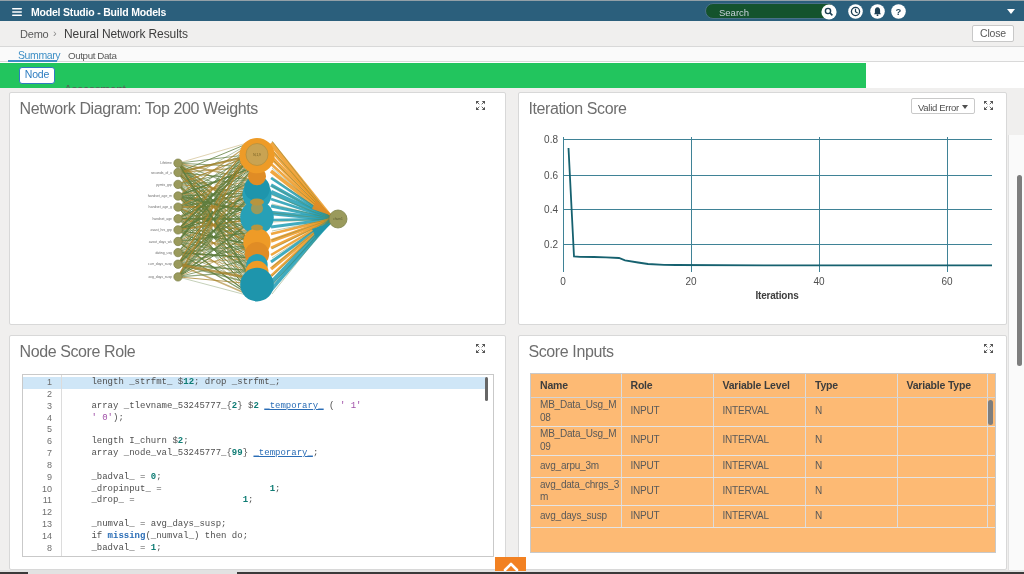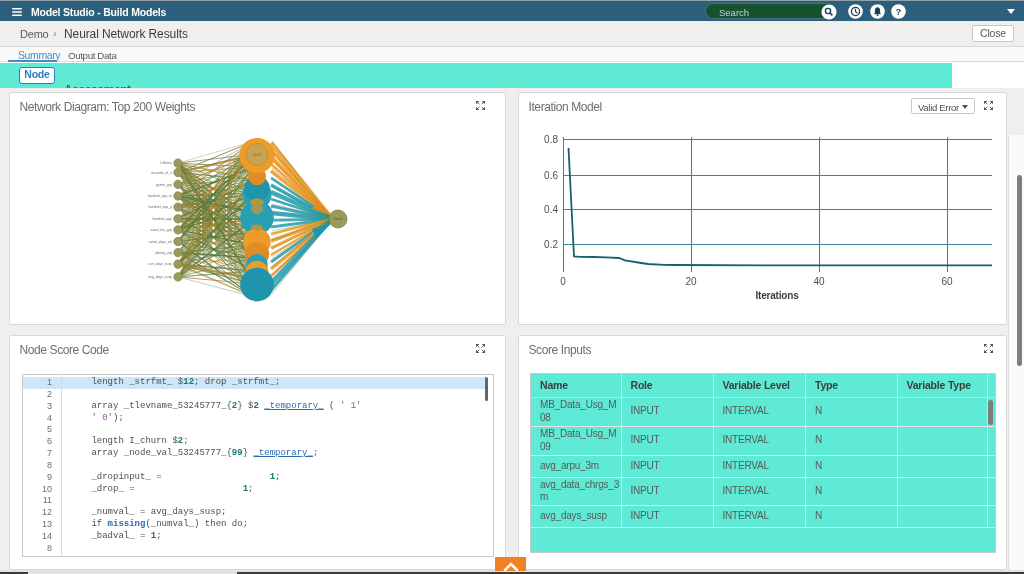--- a/index.html
+++ b/index.html
@@ -11,45 +11,45 @@
 #search .ph { position:absolute; left:13px; top:3px; font-size:9.5px; color:#c7d2d9; }
 #bc { position:absolute; left:0; top:21px; width:1024px; height:26px; background:#f0efee; border-bottom:1px solid #d8d8d8; }
 #bc .demo { position:absolute; left:20px; top:7px; font-size:11px; color:#595959; letter-spacing:-0.2px; }
 #bc .sep { position:absolute; left:53px; top:6px; font-size:11px; color:#8a8a8a; }
 #bc .name { position:absolute; left:64px; top:6px; font-size:12px; font-weight:normal; color:#3d3d3d; letter-spacing:-0.1px; }
 #close { position:absolute; left:972px; top:4px; width:42px; height:17px; background:#ffffff; border:1px solid #c8c8c8; border-radius:2px; font-size:10.5px; color:#595959; text-align:center; line-height:15px; letter-spacing:-0.2px; }
 #tabs { position:absolute; left:0; top:47px; width:1024px; height:15px; background:#fafafa; border-bottom:1px solid #d9d9d9; }
 #tabs .t1 { position:absolute; left:18px; top:2px; font-size:10.5px; color:#3e8fc6; letter-spacing:-0.4px; }
 #tabs .t2 { position:absolute; left:68px; top:2.5px; font-size:9.8px; color:#595959; letter-spacing:-0.4px; }
 #tabs .ul { position:absolute; left:8px; top:13px; width:49px; height:2px; background:#3e8fc6; }
-#btnrow { position:absolute; left:0; top:63px; width:952px; height:25px; background:#5eead4;font-weight:bold; }
+#btnrow { position:absolute; left:0; top:63px; width:866px; height:25px; background:#22c55e; }
 #nodebtn { position:absolute; left:19px; top:4px; width:36px; height:17px; border:1.5px solid #2e7dc0; border-radius:3px; color:#2e7dc0; font-size:10.5px; text-align:center; line-height:13.5px; background:#ffffff; letter-spacing:-0.2px; }
 #assess { position:absolute; left:64px; top:20px; font-size:12px; color:#595959; letter-spacing:-0.4px; }
 #content { position:absolute; left:0; top:88px; width:1024px; height:482px; background:#f0efee; }
 .panel { position:absolute; background:#ffffff; border:1px solid #d8d8d8; border-radius:2px; }
-.ptitle { position:absolute; left:9.5px; top:7px; font-size:12px; color:#6e6e6e; letter-spacing:-0.4px; }
+.ptitle { position:absolute; left:9.5px; top:7px; font-size:16px; color:#6e6e6e; letter-spacing:-0.4px; }
 .pexp { position:absolute; }
 #p1 { left:9px; top:4px; width:497px; height:233px; }
 #p2 { left:518px; top:4px; width:489px; height:233px; }
 #p3 { left:9px; top:247px; width:497px; height:235px; }
 #p4 { left:518px; top:247px; width:489px; height:235px; }
 #rsb { position:absolute; left:1008px; top:47px; width:16px; height:523px; background:#fafafa; border-left:1px solid #e0e0e0; }
 #rsb .thumb { position:absolute; left:8px; top:40px; width:5px; height:191px; background:#7d7d7d; border-radius:3px; }
 #vderr { position:absolute; left:392px; top:5px; width:64px; height:16px; border:1px solid #c9c9c9; background:#ffffff; border-radius:2px; font-size:10px; color:#4f4f4f; }
 #vderr .txt { position:absolute; left:6px; top:2.5px; letter-spacing:-0.3px; font-size:9.5px; }
 #vderr .car { position:absolute; right:6px; top:5.5px; width:0; height:0; border-left:3.5px solid transparent; border-right:3.5px solid transparent; border-top:4.5px solid #4f4f4f; }
 #codebox { position:absolute; left:12px; top:38px; width:472px; height:183px; border:1px solid #c9c9c9; background:#ffffff; overflow:hidden; }
 #gutter { position:absolute; left:0; top:2px; width:38px; }
 .gl { height:11.85px; line-height:11.85px; font-size:9px; color:#6e6e6e; text-align:right; padding-right:9px; font-family:"Liberation Sans",sans-serif; }
 #gutsep { position:absolute; left:38px; top:0; width:1px; height:181px; background:#dcdcdc; }
 #codetext { position:absolute; left:36px; top:2px; width:428px; }
 .cl { height:11.85px; line-height:11.85px; font-size:9px; white-space:pre; font-family:"Liberation Mono",monospace; color:#4f4f4f; }
 #hl { position:absolute; left:0; top:2px; width:464px; height:12px; background:#cfe6f7; }
 #csb { position:absolute; right:5px; top:2px; width:3px; height:24px; background:#666666; border-radius:2px; }
-#tblwrap { position:absolute; left:11px; top:37px; width:466px; height:180px; border:1px solid #c9c9c9; background:#5eead4; }
+#tblwrap { position:absolute; left:11px; top:37px; width:466px; height:180px; border:1px solid #c9c9c9; background:#fdba74; }
 table.si { border-collapse:collapse; width:464px; table-layout:fixed; }
 table.si td { border-right:1px solid #dcdcdc; border-bottom:1px solid #e4e4e4; font-size:10px; color:#595959; padding:0 0 0 9px; vertical-align:middle; line-height:12.5px; letter-spacing:-0.2px; overflow:hidden; }
 table.si tr.hd td { font-weight:bold; color:#3d3d3d; border-bottom:1px solid #d4d4d4; font-size:10.5px; }
 table.si td.last { border-right:none; }
 #tsb { position:absolute; right:2px; top:26px; width:5px; height:25px; background:#7d7d7d; border-radius:3px; }
 #bstrip { position:absolute; left:0; top:570px; width:1024px; height:4px; background:#e2e2e2; }
 .bdark { position:absolute; top:1.5px; height:2.5px; background:#3a3a3a; }
 #otab { position:absolute; left:495px; top:557px; width:31px; height:14px; background:#f28122; text-align:center; }
 </style></head>
 <body>
@@ -361,21 +361,21 @@
           <text x="162.0" y="160.79999999999998" font-size="3.4" fill="#6e6e6e" text-anchor="end">dating_usg</text>
           <circle cx="168.0" cy="171.2" r="4.2" fill="#9a9a5c" stroke="#7c8148" stroke-width="0.7"></circle>
           <text x="162.0" y="172.39999999999998" font-size="3.4" fill="#6e6e6e" text-anchor="end">curr_days_susp</text>
           <circle cx="168.0" cy="183.9" r="4.2" fill="#9a9a5c" stroke="#7c8148" stroke-width="0.7"></circle>
           <text x="162.0" y="185.1" font-size="3.4" fill="#6e6e6e" text-anchor="end">avg_days_susp</text>
           <circle cx="328.0" cy="126.0" r="9.0" fill="#9a9a5c" stroke="#7c8148" stroke-width="0.8"></circle>
           <text x="328.0" y="127.3" font-size="3.2" fill="#5a5a30" text-anchor="middle">churn1</text>
         </svg>
     </div>
     <div class="panel" id="p2">
-      <div class="ptitle">Iteration Model</div>
+      <div class="ptitle">Iteration Score</div>
       <svg width="489" height="233" viewBox="0 0 489 233" style="position:absolute;left:0;top:0">
           <line x1="44" y1="46.5" x2="473" y2="46.5" stroke="#3f8296" stroke-width="1"></line>
           <line x1="44" y1="82.5" x2="473" y2="82.5" stroke="#3f8296" stroke-width="1"></line>
           <line x1="44" y1="116.5" x2="473" y2="116.5" stroke="#3f8296" stroke-width="1"></line>
           <line x1="44" y1="151.5" x2="473" y2="151.5" stroke="#3f8296" stroke-width="1"></line>
           <line x1="172.5" y1="44" x2="172.5" y2="179" stroke="#3f8296" stroke-width="1"></line>
           <line x1="300.5" y1="44" x2="300.5" y2="179" stroke="#3f8296" stroke-width="1"></line>
           <line x1="428.5" y1="44" x2="428.5" y2="179" stroke="#3f8296" stroke-width="1"></line>
           <line x1="44.5" y1="44" x2="44.5" y2="179" stroke="#3f8296" stroke-width="1"></line>
           <text x="39" y="50.0" font-size="10" font-family="Liberation Sans, sans-serif" fill="#4f4f4f" text-anchor="end">0.8</text>
@@ -402,21 +402,21 @@
               <line x1="8.3" y1="0.7" x2="5.7" y2="3.3" stroke-width="0.9"></line>
               <polygon points="0,5.9 0,9 3.1,9" stroke-width="0.3"></polygon>
               <line x1="0.7" y1="8.3" x2="3.3" y2="5.7" stroke-width="0.9"></line>
               <polygon points="9,5.9 9,9 5.9,9" stroke-width="0.3"></polygon>
               <line x1="8.3" y1="8.3" x2="5.7" y2="5.7" stroke-width="0.9"></line>
             </g>
           </svg>
         </div>
     </div>
     <div class="panel" id="p3">
-      <div class="ptitle">Node Score Code</div>
+      <div class="ptitle">Node Score Role</div>
       <div class="pexp" style="left:466px;top:8px">
           <svg width="9" height="9" viewBox="0 0 9 9">
             <g fill="#555555" stroke="#555555">
               <polygon points="0,0 3.1,0 0,3.1" stroke-width="0.3"></polygon>
               <line x1="0.7" y1="0.7" x2="3.3" y2="3.3" stroke-width="0.9"></line>
               <polygon points="5.9,0 9,0 9,3.1" stroke-width="0.3"></polygon>
               <line x1="8.3" y1="0.7" x2="5.7" y2="3.3" stroke-width="0.9"></line>
               <polygon points="0,5.9 0,9 3.1,9" stroke-width="0.3"></polygon>
               <line x1="0.7" y1="8.3" x2="3.3" y2="5.7" stroke-width="0.9"></line>
               <polygon points="9,5.9 9,9 5.9,9" stroke-width="0.3"></polygon>
@@ -447,20 +447,21 @@
         <div id="gutsep"></div>
         <div id="codetext">
             <div class="cl">      length _strfmt_ $<b style="color:#0e7c74">12</b>; drop _strfmt_;</div>
             <div class="cl">&nbsp;</div>
             <div class="cl">      array _tlevname_53245777_{<b style="color:#0e7c74">2</b>} $<b style="color:#0e7c74">2</b> <span style="color:#2a6db6;text-decoration:underline">_temporary_</span> ( <span style="color:#a050a8">' 1'</span></div>
             <div class="cl">      <span style="color:#a050a8">' 0'</span>);</div>
             <div class="cl">&nbsp;</div>
             <div class="cl">      length I_churn $<b style="color:#0e7c74">2</b>;</div>
             <div class="cl">      array _node_val_53245777_{<b style="color:#0e7c74">99</b>} <span style="color:#2a6db6;text-decoration:underline">_temporary_</span>;</div>
             <div class="cl">&nbsp;</div>
+            <div class="cl">      _badval_ = <b style="color:#0e7c74">0</b>;</div>
             <div class="cl">      _dropinput_ =                    <b style="color:#0e7c74">1</b>;</div>
             <div class="cl">      _drop_ =                    <b style="color:#0e7c74">1</b>;</div>
             <div class="cl">&nbsp;</div>
             <div class="cl">      _numval_ = avg_days_susp;</div>
             <div class="cl">      if <b style="color:#2a6db6">missing</b>(_numval_) then do;</div>
             <div class="cl">      _badval_ = <b style="color:#0e7c74">1</b>;</div>
           </div>
         <div id="csb"></div>
       </div>
     </div>

